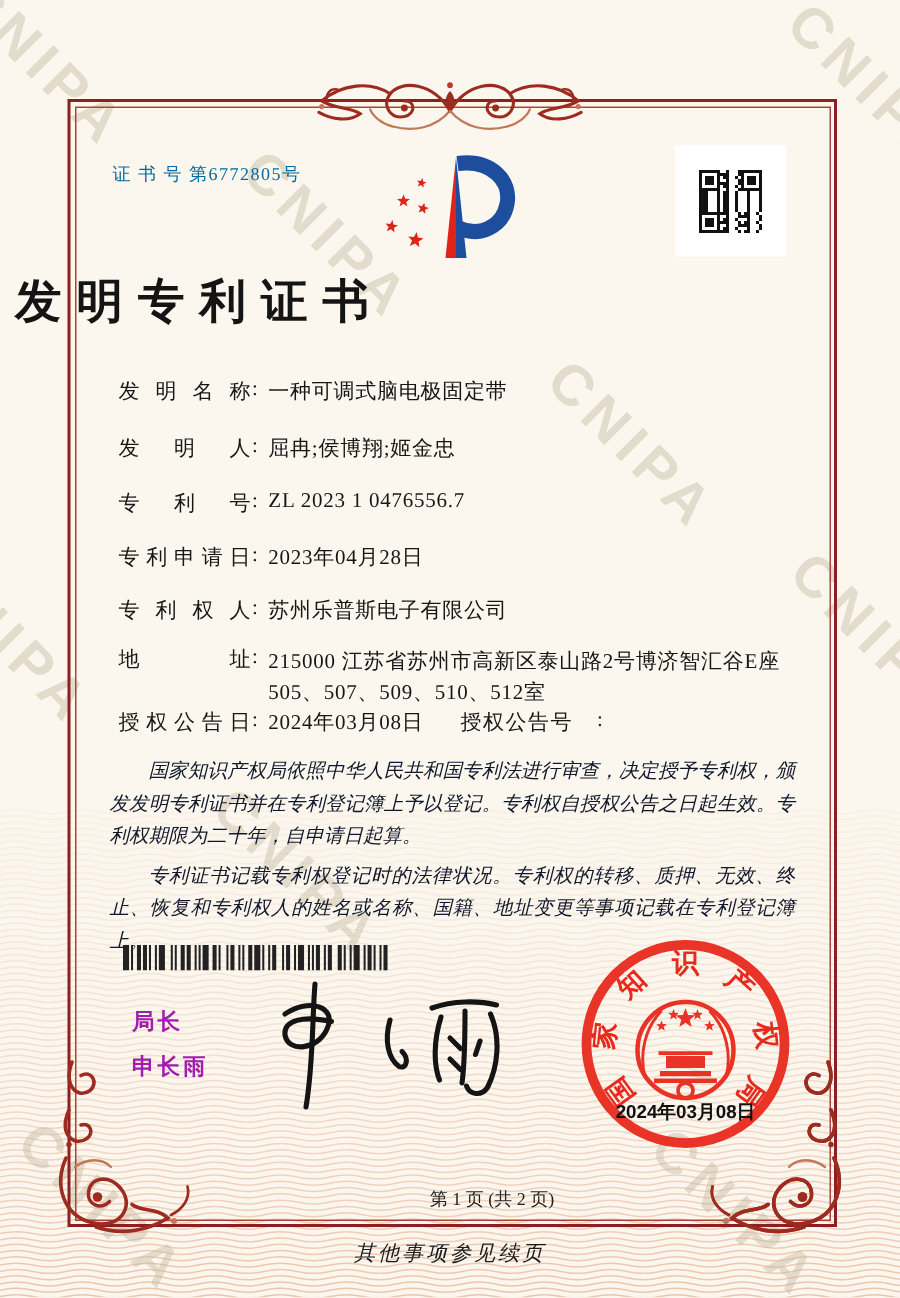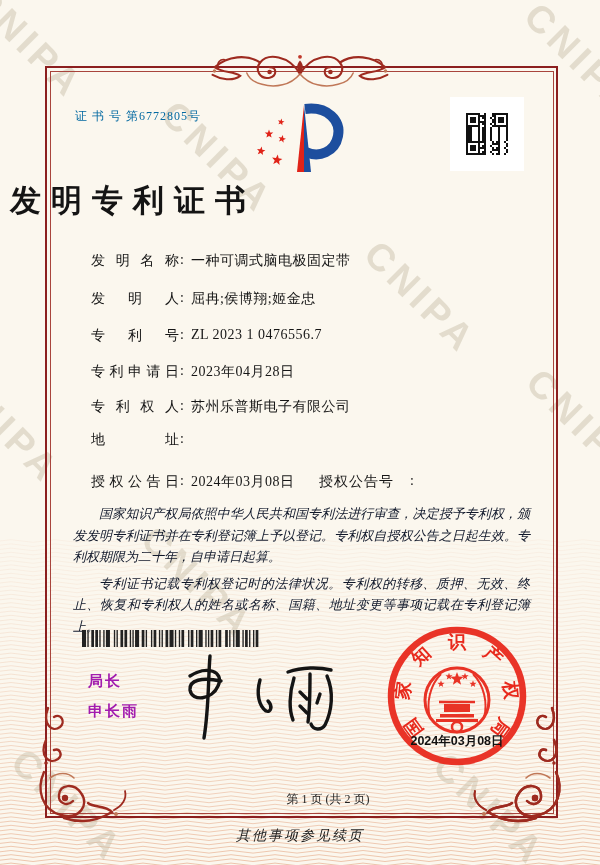--- a/index.html
+++ b/index.html
@@ -25,21 +25,21 @@
   .content{position:absolute;left:0;top:0;width:600px;height:865px;z-index:4;}
 
   .cert-no{position:absolute;left:75px;top:108px;font-size:12px;color:#0369a1;letter-spacing:1px;}
   #logo{position:absolute;left:252px;top:100px;}
   .qr-patch{position:absolute;left:450px;top:97px;width:74px;height:74px;background:#fff;
             display:flex;align-items:center;justify-content:center;}
   .doc-title{position:absolute;left:0;top:180px;width:600px;
              font-size:31px;font-weight:bold;color:#141414;letter-spacing:10px;text-indent:10px;}
 
   .fields{position:absolute;left:75px;top:252px;width:460px;font-size:14px;color:#161616;}
-  .f-row{position:absolute;left:16px;display:flex;}
+  .f-row{position:absolute;left:4px;display:flex;}
   .f-label{display:inline-block;width:88px;text-align:justify;text-align-last:justify;flex:none;}
   .f-colon{flex:none;margin:0 7px 0 1px;}
   .f-value{letter-spacing:0.5px;}
   .f-value.addr{width:362px;line-height:21px;}
   .pair2{position:absolute;left:228px;top:0;display:flex;gap:16px;}
   .pair2 .f-label{width:74px;}
 
   .body-text{position:absolute;left:73px;top:503px;width:457px;font-size:13px;line-height:21.5px;
              color:#0f172a;text-align:justify;font-style:italic;}
   .body-text p{margin:0 0 5px 0;text-indent:2em;}
@@ -378,20 +378,21 @@
         <span class="f-value">2023年04月28日</span>
       </div>
       <div class="f-row" style="top:146px">
         <span class="f-label">专利权人</span>
           <span class="f-colon">:</span>
         <span class="f-value">苏州乐普斯电子有限公司</span>
       </div>
       <div class="f-row" style="top:179px">
         <span class="f-label">地址</span>
           <span class="f-colon">:</span>
+        <span class="f-value addr">215000 江苏省苏州市高新区泰山路2号博济智汇谷E座505、507、509、510、512室</span>
       </div>
       <div class="f-row" style="top:221px">
         <span class="f-label">授权公告日</span>
           <span class="f-colon">:</span>
         <span class="f-value">2024年03月08日</span>
         <span class="pair2">
           <span class="f-label">授权公告号</span>
             <span class="f-colon">:</span>
         </span>
       </div>

